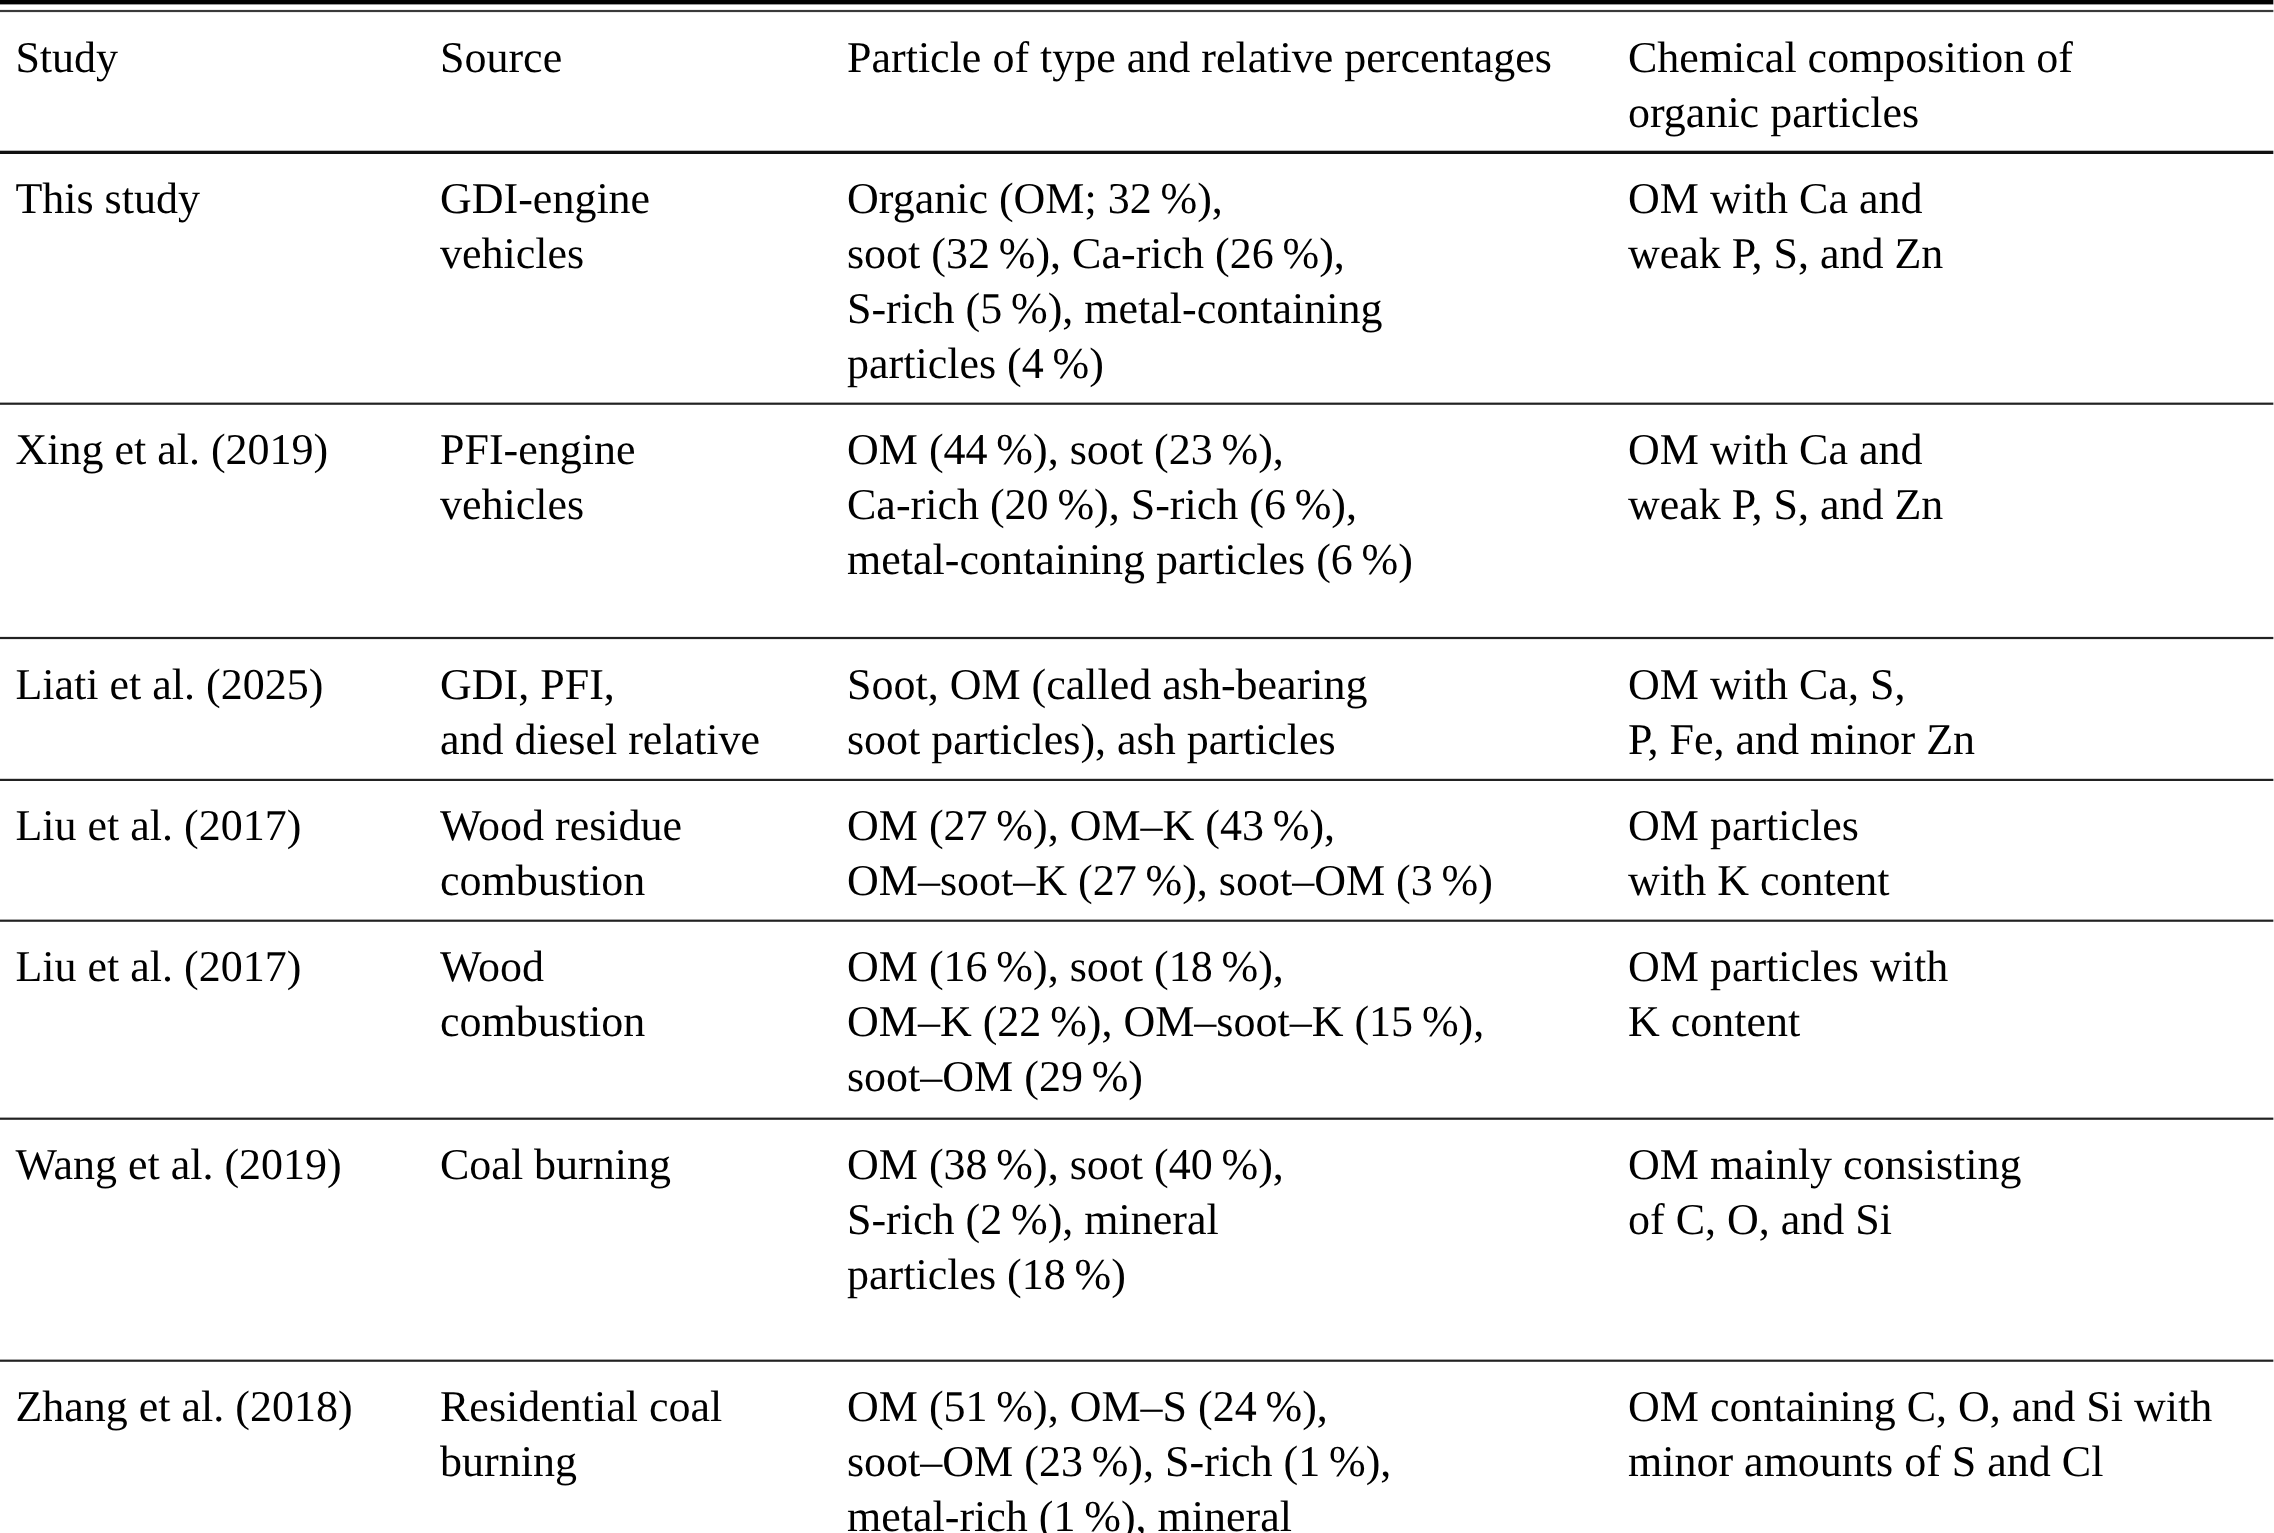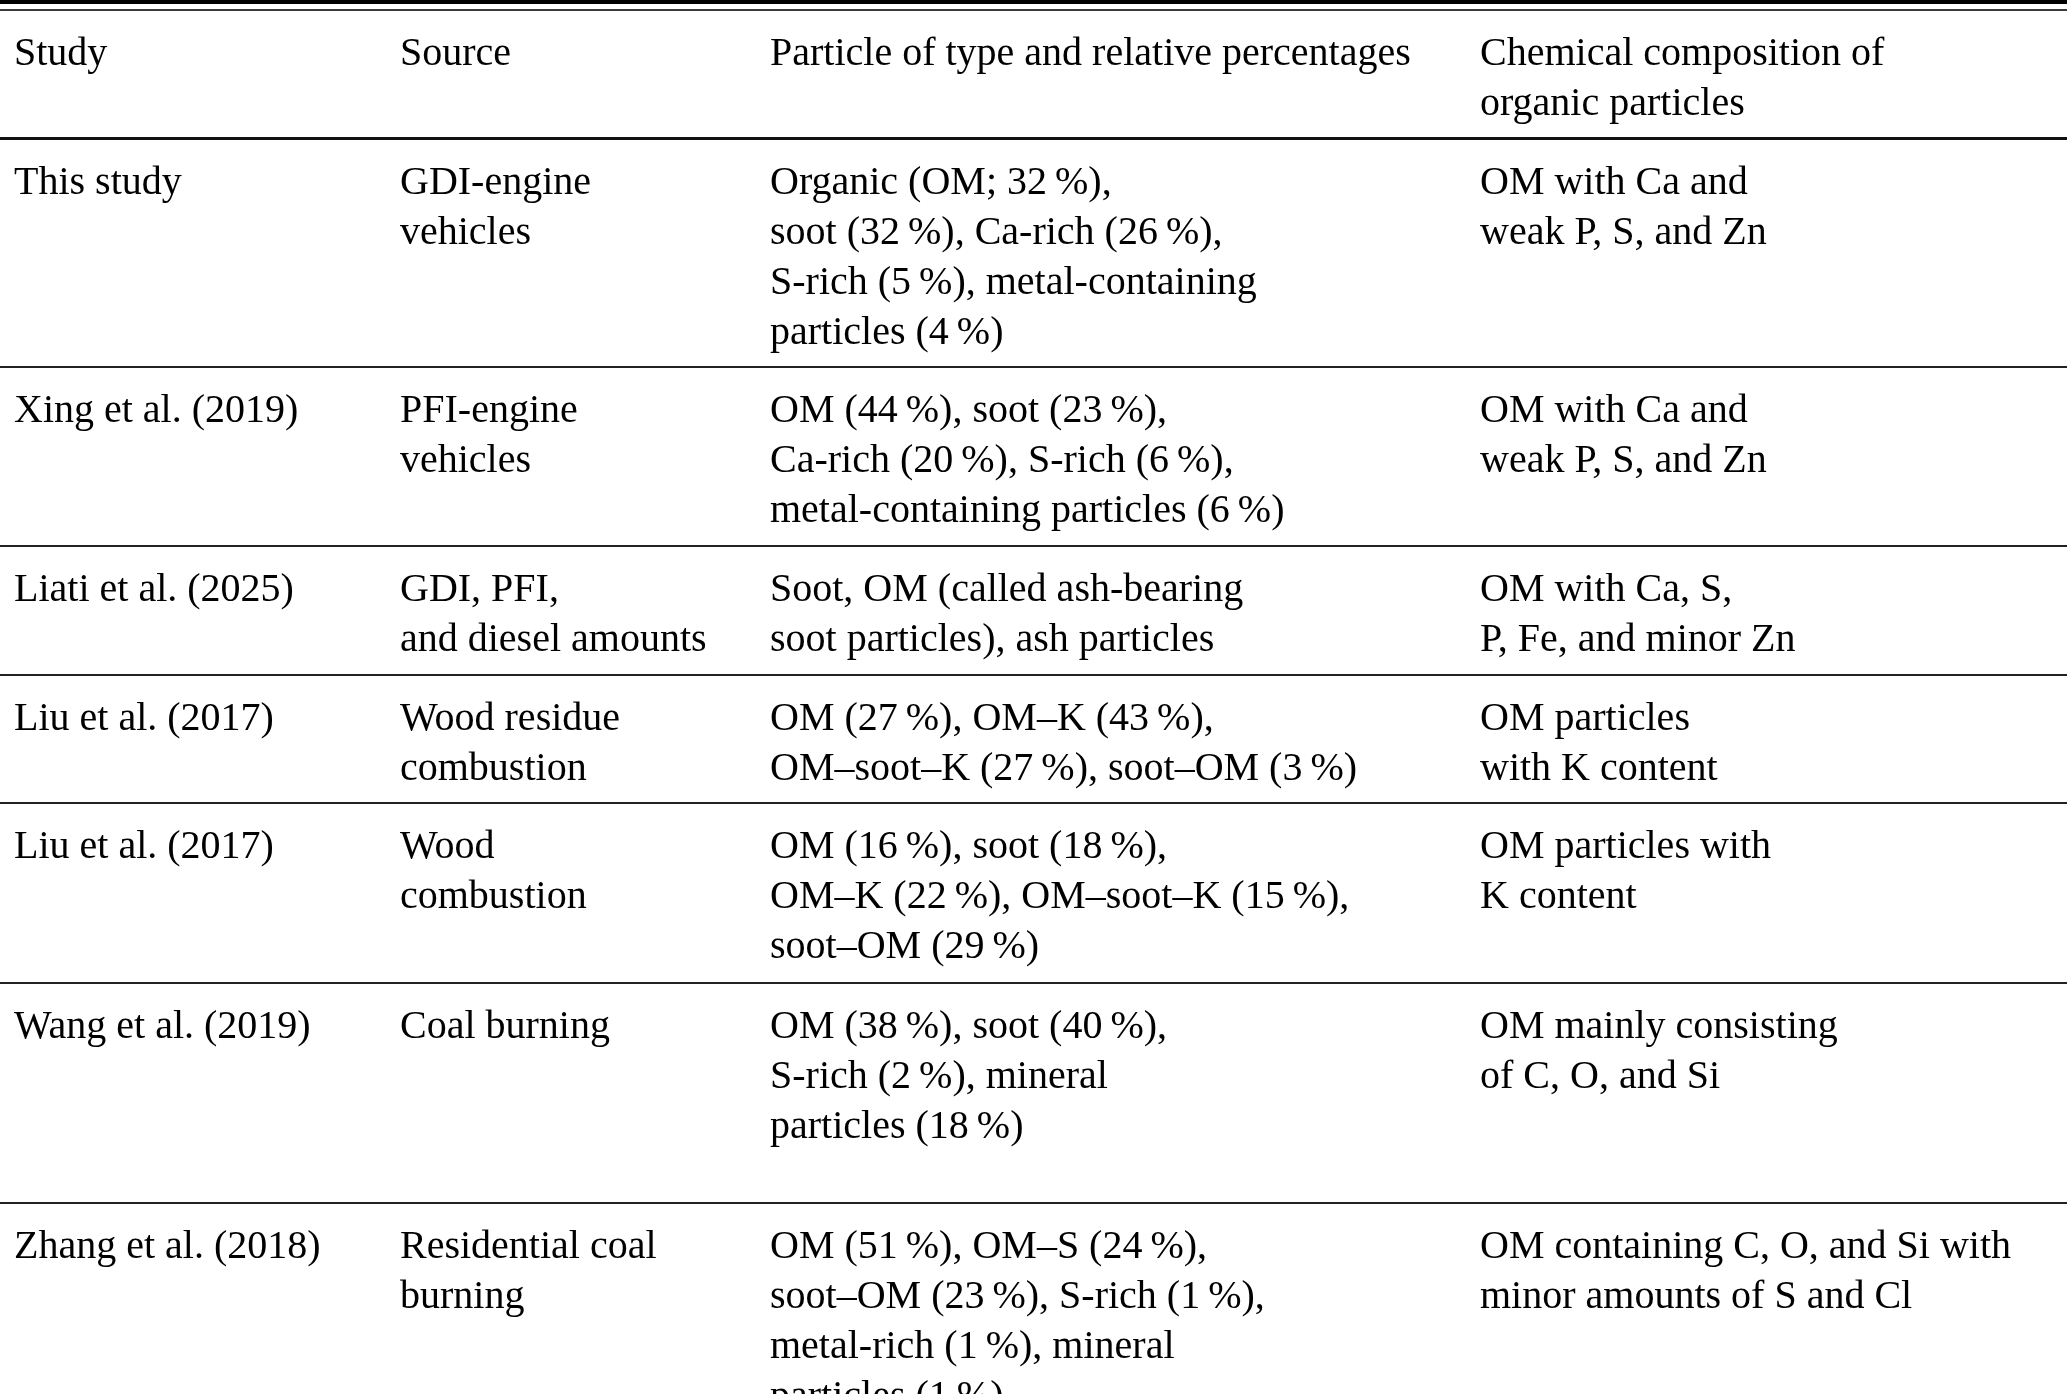--- a/index.html
+++ b/index.html
@@ -38,21 +38,21 @@
     font-size: 40px;
     line-height: 50px;
     white-space: pre-line;
     padding: 16px 12px 10px 0;
     overflow: hidden;
   }
   th:first-child, td:first-child { padding-left: 14px; }
   thead tr { border-bottom: 3px solid #111111; height: 122px; }
   tbody tr { border-bottom: 2px solid #222222; }
   tbody tr.r1 { height: 227px; }
-  tbody tr.r2 { height: 179px; }
+  tbody tr.r2 { height: 213px; }
   tbody tr.r3 { height: 129px; }
   tbody tr.r4 { height: 128px; }
   tbody tr.r5 { height: 180px; }
   tbody tr.r6 { height: 220px; }
   tbody tr.r7 { height: 228px; border-bottom: 6px solid #000000; }
 </style>
 </head>
 <body>
 
 <div class="page">
@@ -93,21 +93,21 @@
 vehicles</td>
         <td>OM (44 %), soot (23 %),
 Ca-rich (20 %), S-rich (6 %),
 metal-containing particles (6 %)</td>
         <td>OM with Ca and
 weak P, S, and Zn</td>
       </tr>
       <tr class="r3">
         <td>Liati et al. (2025)</td>
         <td>GDI, PFI,
-and diesel amounts</td>
+and diesel relative</td>
         <td>Soot, OM (called ash-bearing
 soot particles), ash particles</td>
         <td>OM with Ca, S,
 P, Fe, and minor Zn</td>
       </tr>
       <tr class="r4">
         <td>Liu et al. (2017)</td>
         <td>Wood residue
 combustion</td>
         <td>OM (27 %), OM–K (43 %),

